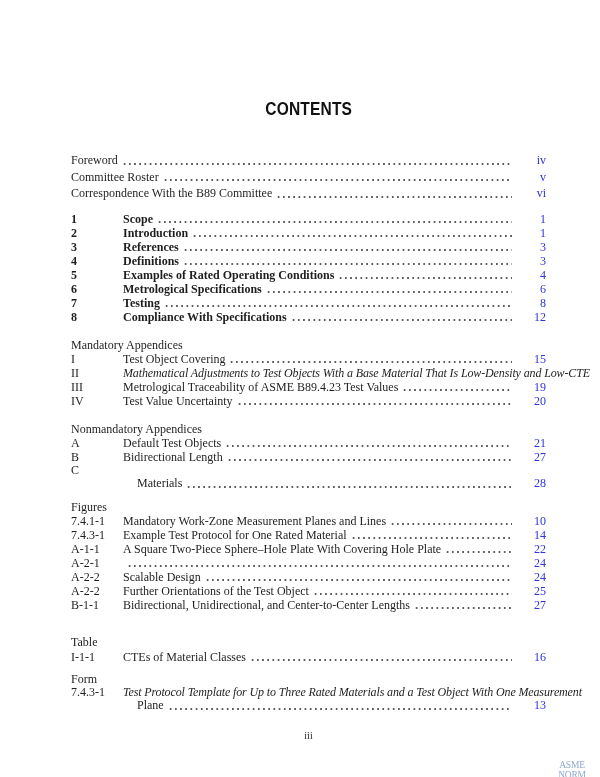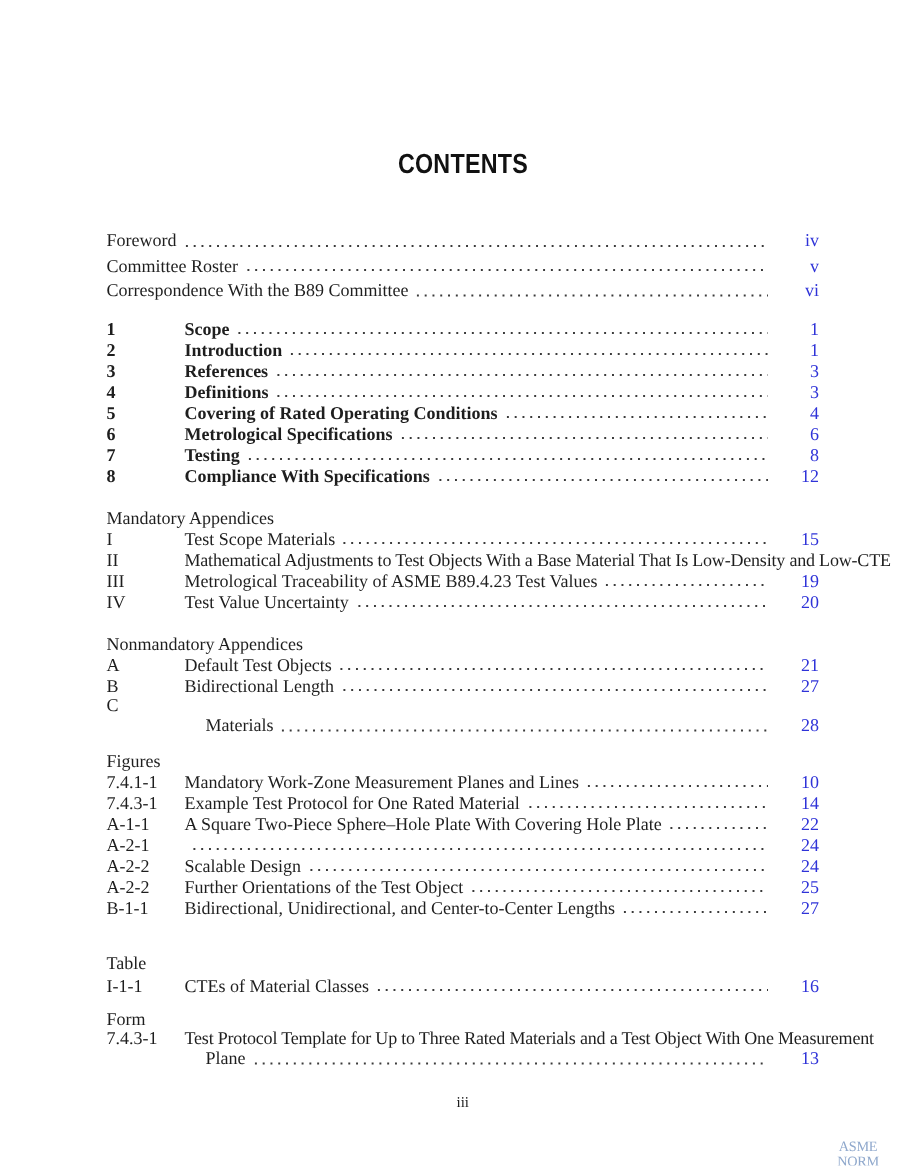--- a/index.html
+++ b/index.html
@@ -9,21 +9,21 @@
          font-family:"Liberation Sans", "DejaVu Sans", sans-serif; font-weight:bold;
          font-size:18.5px; line-height:22px; color:#111; letter-spacing:0.2px; }
   .page-title span { display:inline-block; transform:scaleX(0.84); transform-origin:center; }
   .blk { position:absolute; left:71px; width:475px; }
   .row { display:flex; align-items:center; height:14px; line-height:14px; font-size:12px; }
   .row.front { height:16.5px; line-height:16.5px; }
   .row.head { font-weight:normal; }
   .num { width:52px; flex:none; white-space:nowrap; }
   .num.bold, .ttl.bold { font-weight:bold; }
   .ttl { flex:none; white-space:nowrap; }
-  .ttl.tight { letter-spacing:-0.13px; }
+  .ttl.tight { letter-spacing:-0.13px;font-style:italic; }
   .ttl.indent { margin-left:14px; }
   .lead { flex:1; align-self:stretch; margin-left:3px;
           background-image: radial-gradient(circle, #3a3a3a 0.6px, rgba(255,255,255,0) 0.95px);
           background-size:5.2px 4px; background-repeat:repeat-x; background-position:1px 8px; }
   .row.front .lead { background-position:1px 9.5px; }
   .lead.none { background:none; }
   .pg { width:34px; flex:none; text-align:right; color:#2f33d8; cursor:pointer; }
   .wrapline { height:12.5px; line-height:12.5px; }
   .folio { position:absolute; left:0; width:617px; top:729px; text-align:center; font-size:10px; line-height:14px; }
   .logo { position:absolute; left:545px; top:760px; width:54px; text-align:center; color:#8fa8cc; }
@@ -72,21 +72,21 @@
     <span class="pg">3</span>
   </div>
   <div class="row">
     <span class="num bold">4</span>
     <span class="ttl bold">Definitions</span>
     <span class="lead"></span>
     <span class="pg">3</span>
   </div>
   <div class="row">
     <span class="num bold">5</span>
-    <span class="ttl bold">Covering of Rated Operating Conditions</span>
+    <span class="ttl bold">Examples of Rated Operating Conditions</span>
     <span class="lead"></span>
     <span class="pg">4</span>
   </div>
   <div class="row">
     <span class="num bold">6</span>
     <span class="ttl bold">Metrological Specifications</span>
     <span class="lead"></span>
     <span class="pg">6</span>
   </div>
   <div class="row">
@@ -100,21 +100,21 @@
     <span class="ttl bold">Compliance With Specifications</span>
     <span class="lead"></span>
     <span class="pg">12</span>
   </div>
 </div>
 
 <div class="blk" style="top:338px;">
   <div class="row head">Mandatory Appendices</div>
   <div class="row">
     <span class="num">I</span>
-    <span class="ttl">Test Scope Materials</span>
+    <span class="ttl">Test Object Covering</span>
     <span class="lead"></span>
     <span class="pg">15</span>
   </div>
   <div class="row">
     <span class="num">II</span>
     <span class="ttl tight">Mathematical Adjustments to Test Objects With a Base Material That Is Low-Density and Low-CTE</span>
     <span class="lead none"></span>
     <span class="pg">17</span>
   </div>
   <div class="row">

